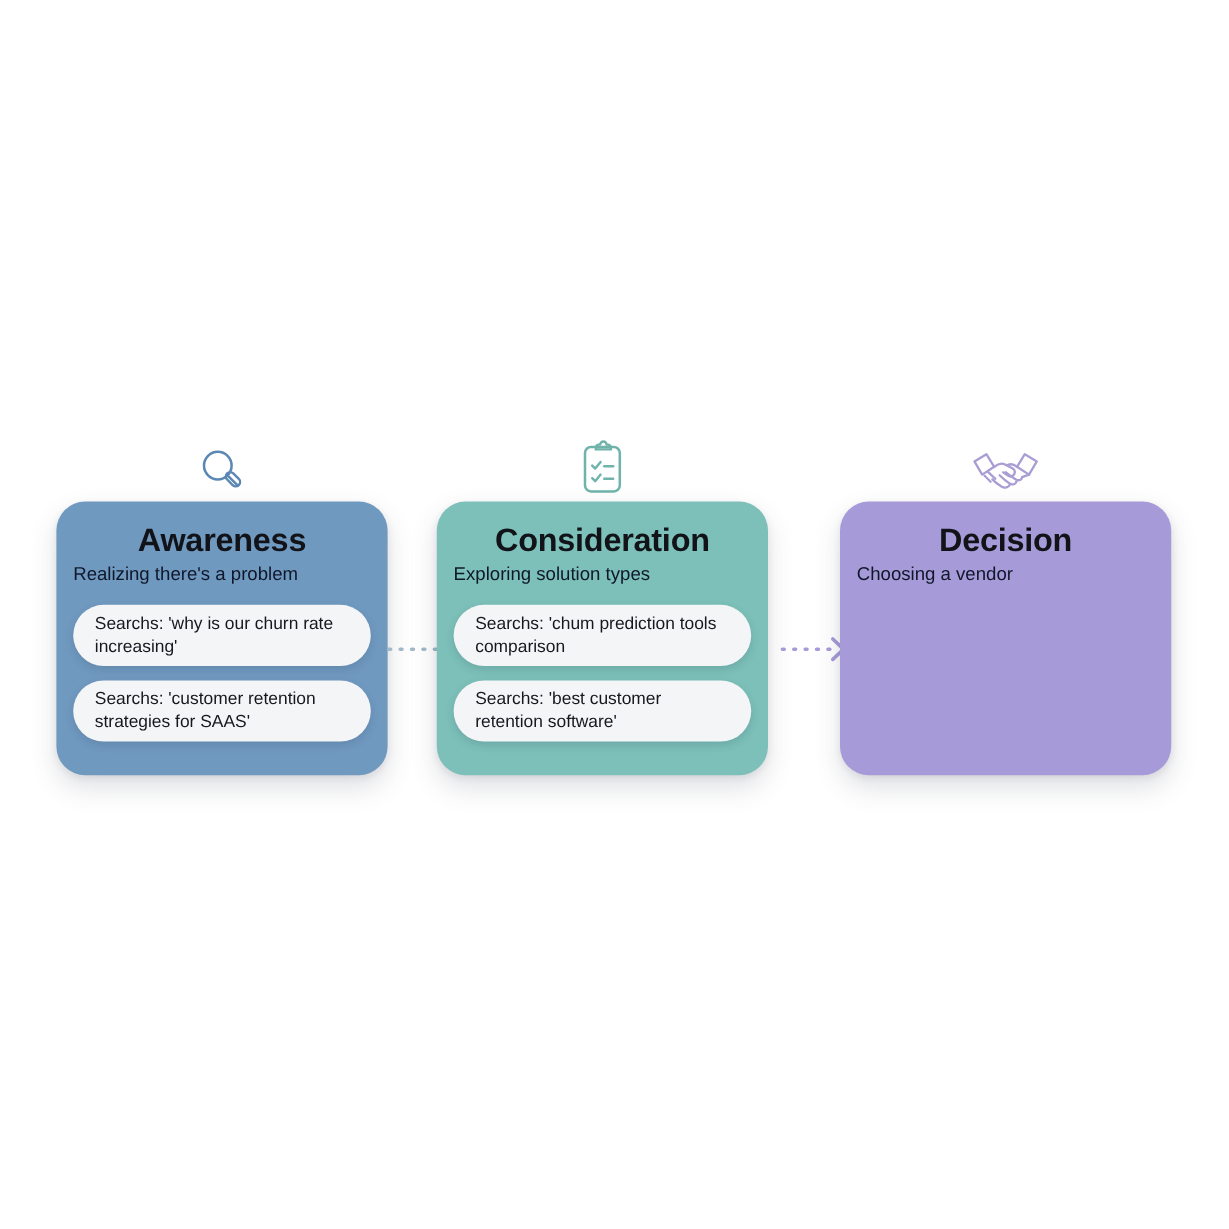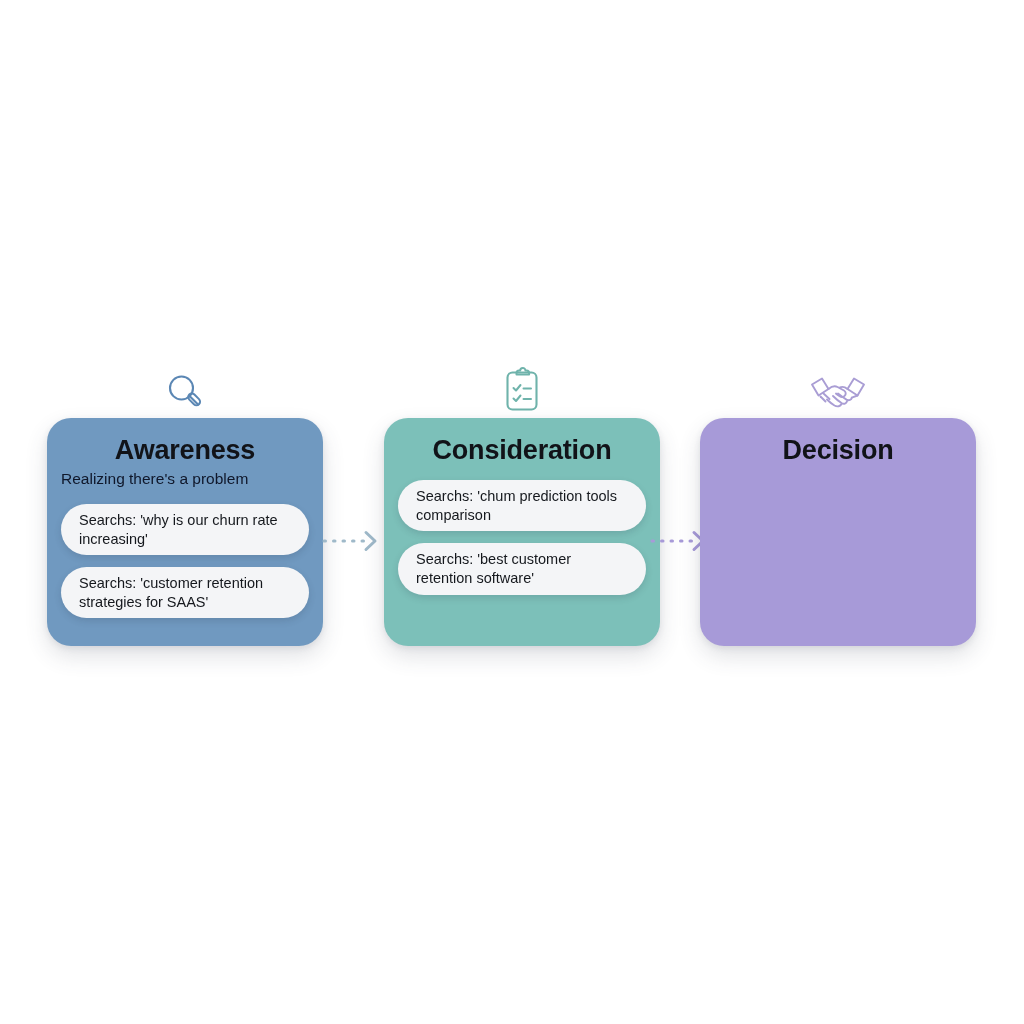--- a/index.html
+++ b/index.html
@@ -23,21 +23,21 @@
     height: 940px;
   }
 
   
   .stage {
     position: absolute;
     top: 360px;
     width: 276px;
   }
   .stage-awareness     { left: 47px; }
-  .stage-consideration { left: 384px; }
+  .stage-consideration { left: 364px; }
   .stage-decision      { left: 700px; }
 
   
   .stage-icon {
     height: 58px;
     display: flex;
     align-items: flex-end;
     justify-content: center;
     padding-bottom: 4px;
     box-sizing: border-box;
@@ -150,20 +150,21 @@
                  a2.5 2.5 0 0 1 2.5 2.5 v1.5 z" stroke="#6fb3ab" stroke-width="2" fill="none" stroke-linejoin="round"></path>
         <path d="M11.5 22 L14 24.5 L18.5 19" stroke="#6fb3ab" stroke-width="2" fill="none" stroke-linecap="round" stroke-linejoin="round"></path>
         <path d="M21.5 22.5 H29" stroke="#6fb3ab" stroke-width="2" stroke-linecap="round"></path>
         <path d="M11.5 32.5 L14 35 L18.5 29.5" stroke="#6fb3ab" stroke-width="2" fill="none" stroke-linecap="round" stroke-linejoin="round"></path>
         <path d="M21.5 33 H29" stroke="#6fb3ab" stroke-width="2" stroke-linecap="round"></path>
       </svg>
     </div>
 
     <div class="stage-card card-consideration">
       <p class="stage-title">Consideration</p>
+      <p class="stage-subtitle">Exploring solution types</p>
 
       <div class="pill-list">
         <div class="search-pill pill-wide">Searchs: 'chum prediction tools comparison</div>
         <div class="search-pill">Searchs: 'best customer retention software'</div>
       </div>
     </div>
   </div>
 
   <div class="connector connector-2">
     <svg width="62" height="34" viewBox="0 0 62 34" fill="none">
@@ -185,17 +186,18 @@
         <path d="M15.5 21.5 L21.5 27" fill="none"></path>
         <path d="M19 27.5 C21 29.5 24 32 26.5 33.5 C29.5 35.2 32.5 34.2 33.5 32" fill="none"></path>
         <path d="M25 24 C27 26 30.5 29 33.5 31 C36 32.5 38.5 31.5 39 29.3" fill="none"></path>
         <path d="M30 21.5 C32.5 23.5 36 26 38.5 27.6 C41 29 43.5 27.8 43.8 25.6" fill="none"></path>
         <path d="M43.8 25.6 L49.5 23.5" fill="none"></path>
       </svg>
     </div>
 
     <div class="stage-card card-decision">
       <p class="stage-title">Decision</p>
+      <p class="stage-subtitle">Choosing a vendor</p>
 
     </div>
   </div>
 
 </div>
 
 </body></html>

